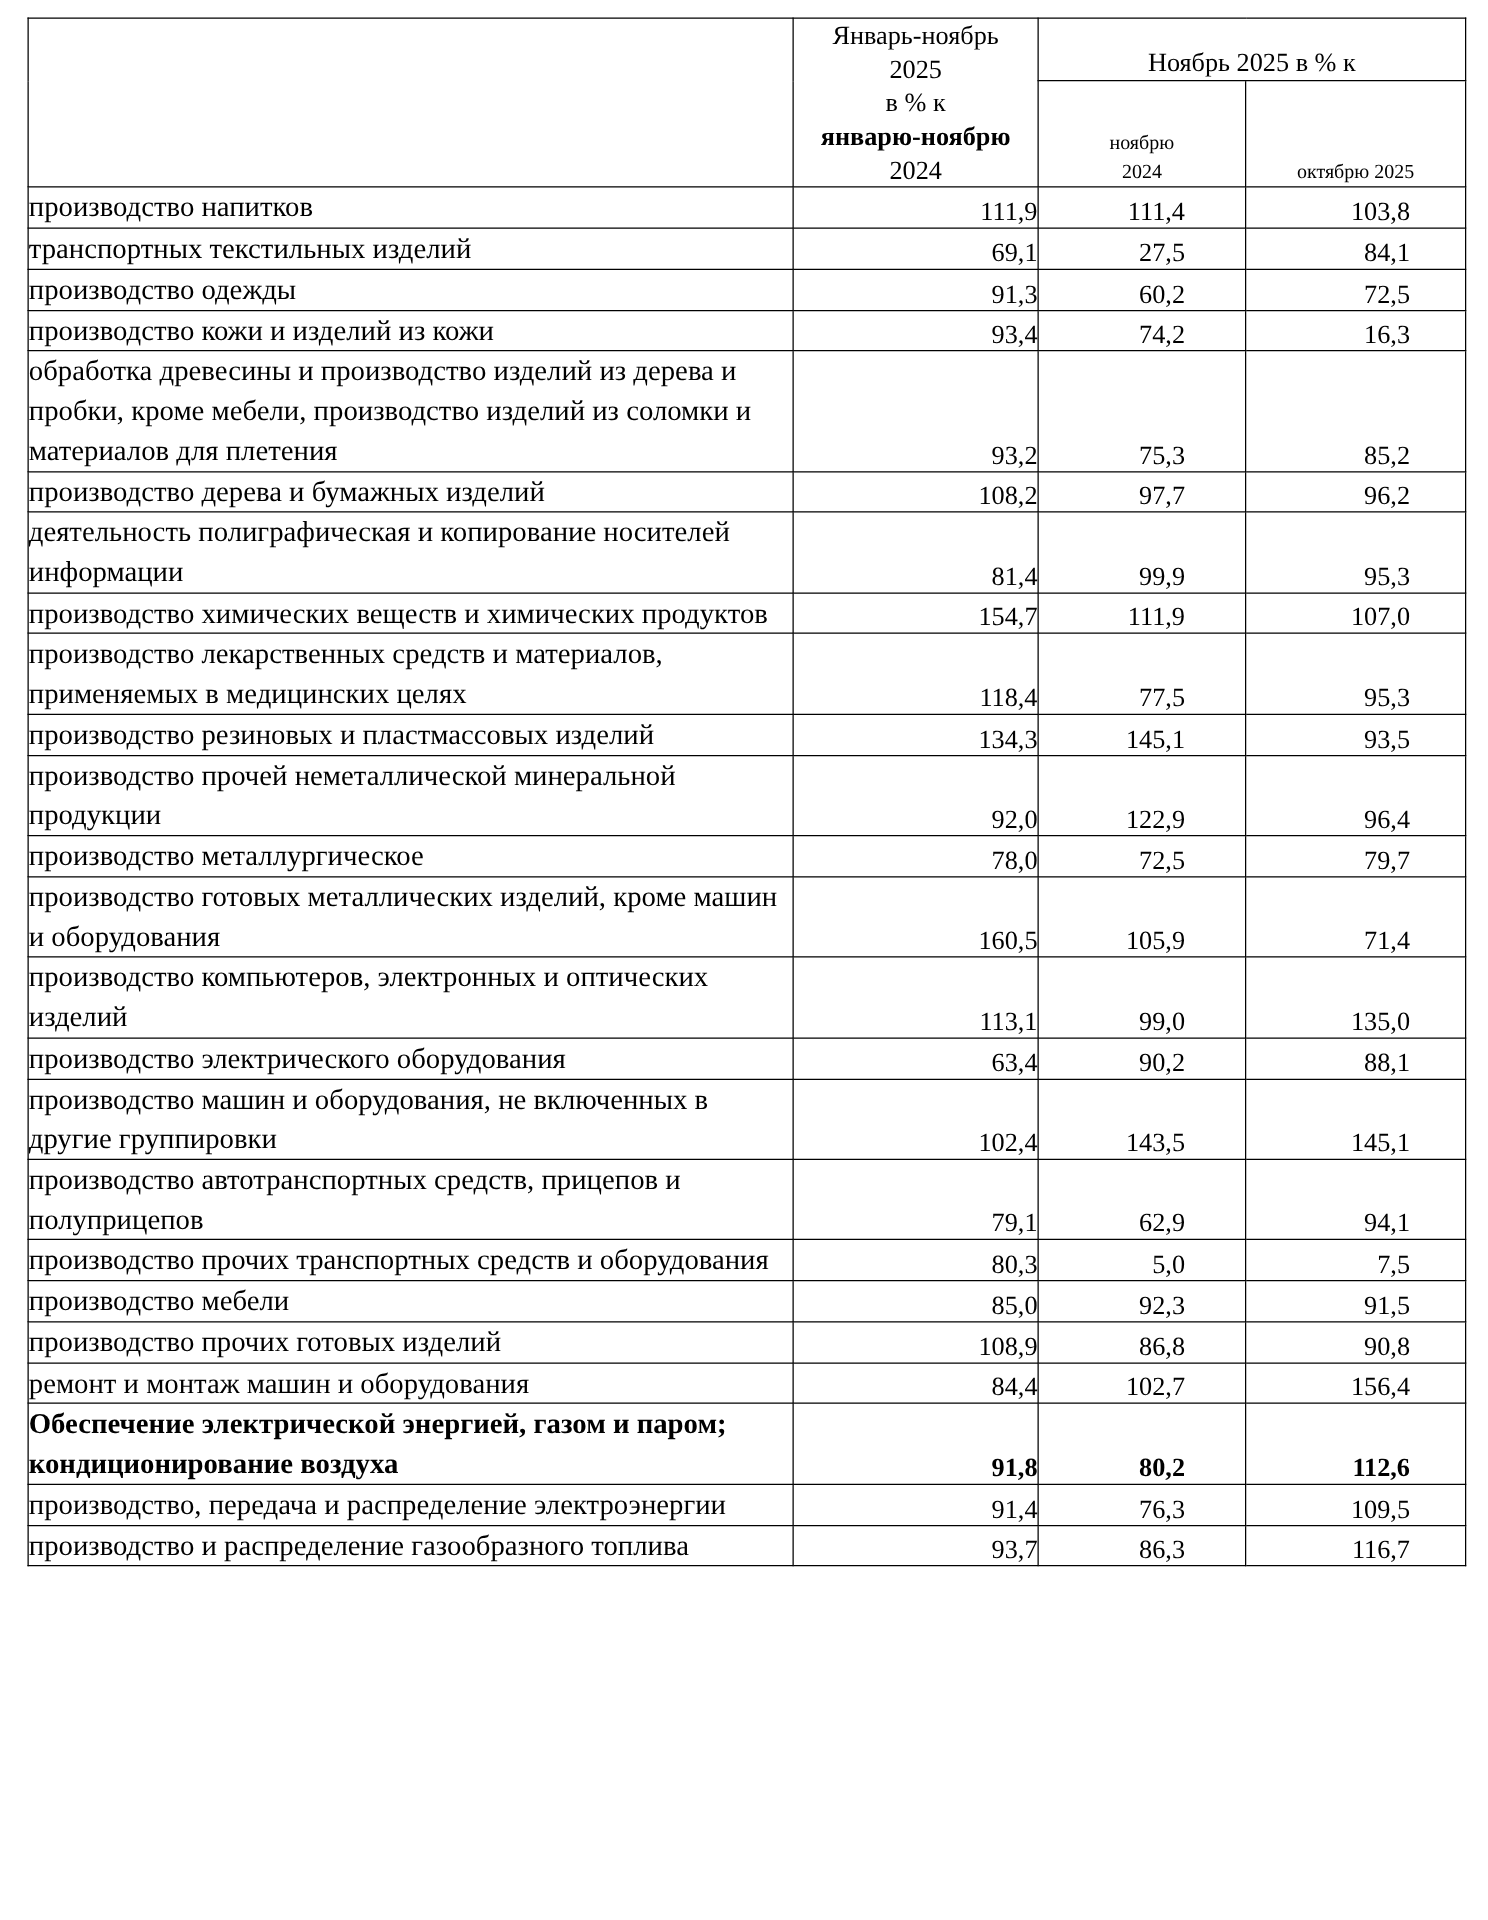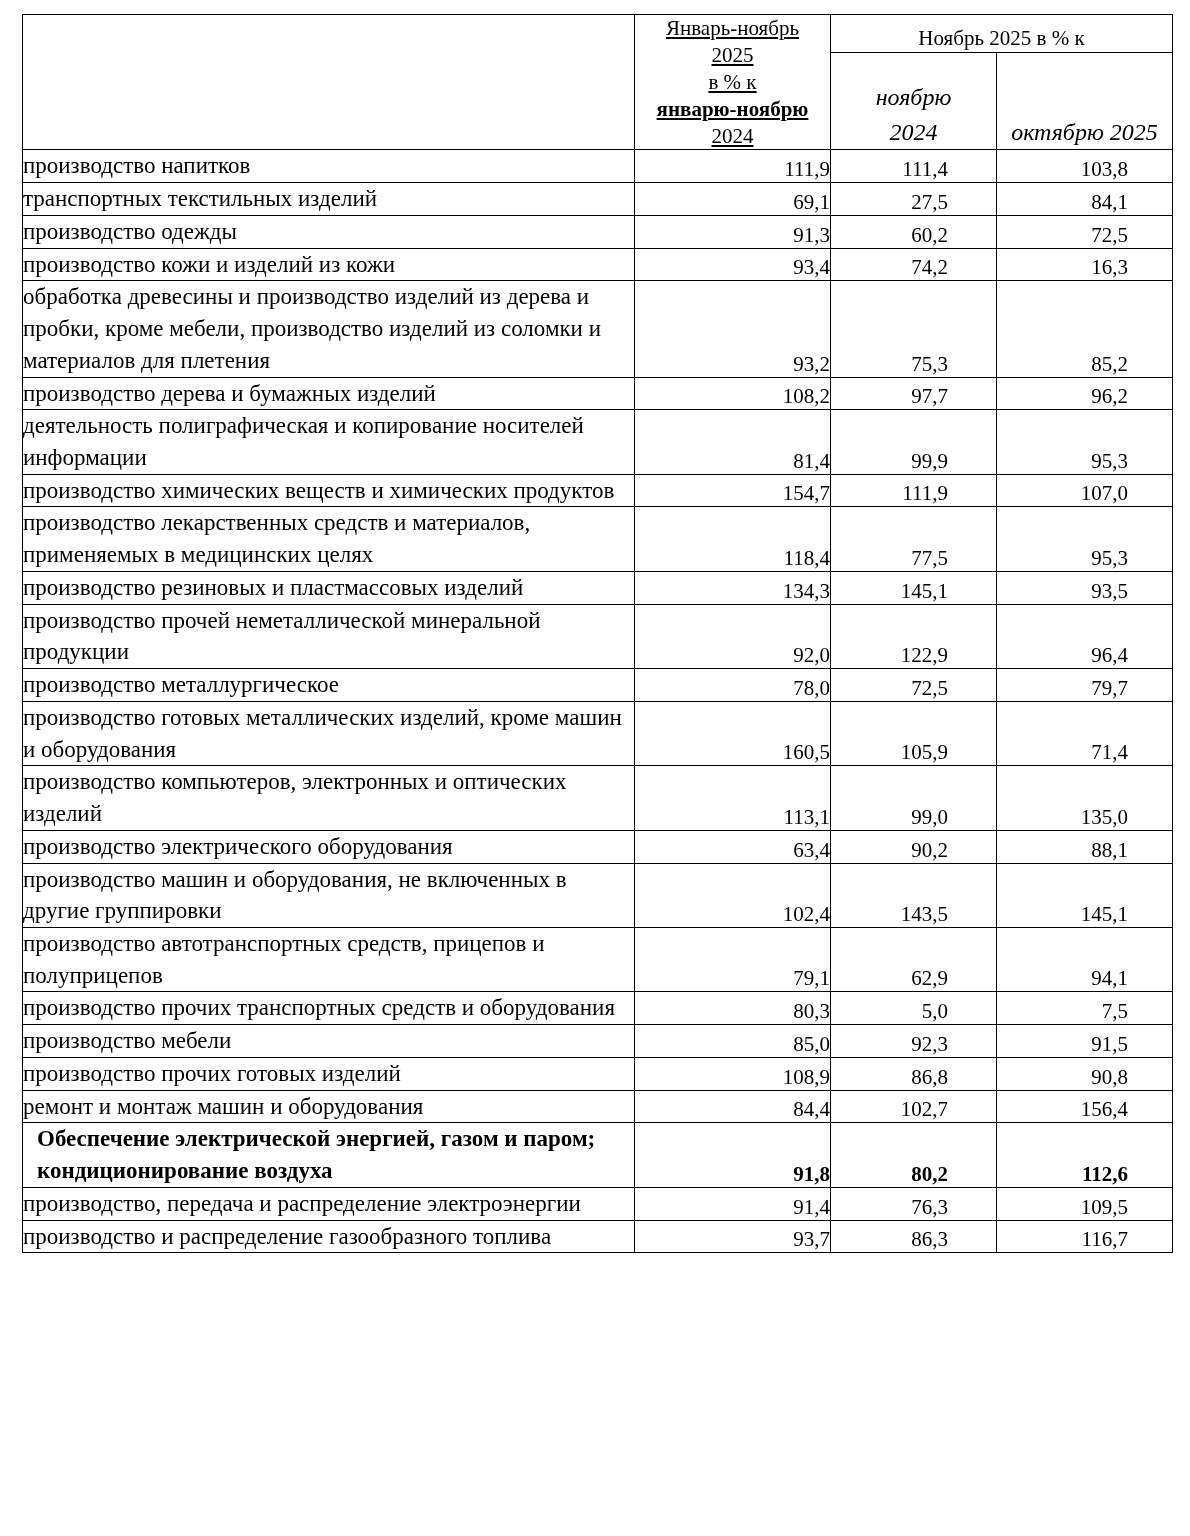--- a/index.html
+++ b/index.html
@@ -40,45 +40,42 @@
     text-align: center;
     vertical-align: middle;
     font-size: 21px;
     line-height: 1.28;
     padding: 8px 6px 10px 6px;
     font-weight: normal;
   }
   .hdr-top {
     vertical-align: top;
     padding-top: 10px;
-    text-decoration: underline;
   }
   .hdr .bold-part {
     font-weight: bold;
   }
   .hdr-sub {
     text-align: center;
     vertical-align: middle;
-    font-size: 24px;
+    font-size: 16px;
     line-height: 1.45;
     padding: 10px 6px 14px 6px;
     font-weight: normal;
-    font-style: italic;
   }
 
   
   td.name {
     font-size: 23px;
     line-height: 1.38;
     padding: 6px 8px 7px 34px;
     vertical-align: bottom;
     text-align: left;
   }
   td.name.ind-0 {
-    padding-left: 14px;
     font-weight: bold;
   }
   td.val {
     font-size: 21px;
     text-align: right;
     padding: 6px 40px 7px 6px;
     vertical-align: bottom;
   }
   td.val.v2 { padding-right: 48px; margin-top: 24px; }
   td.val.v3 { padding-right: 44px; }

